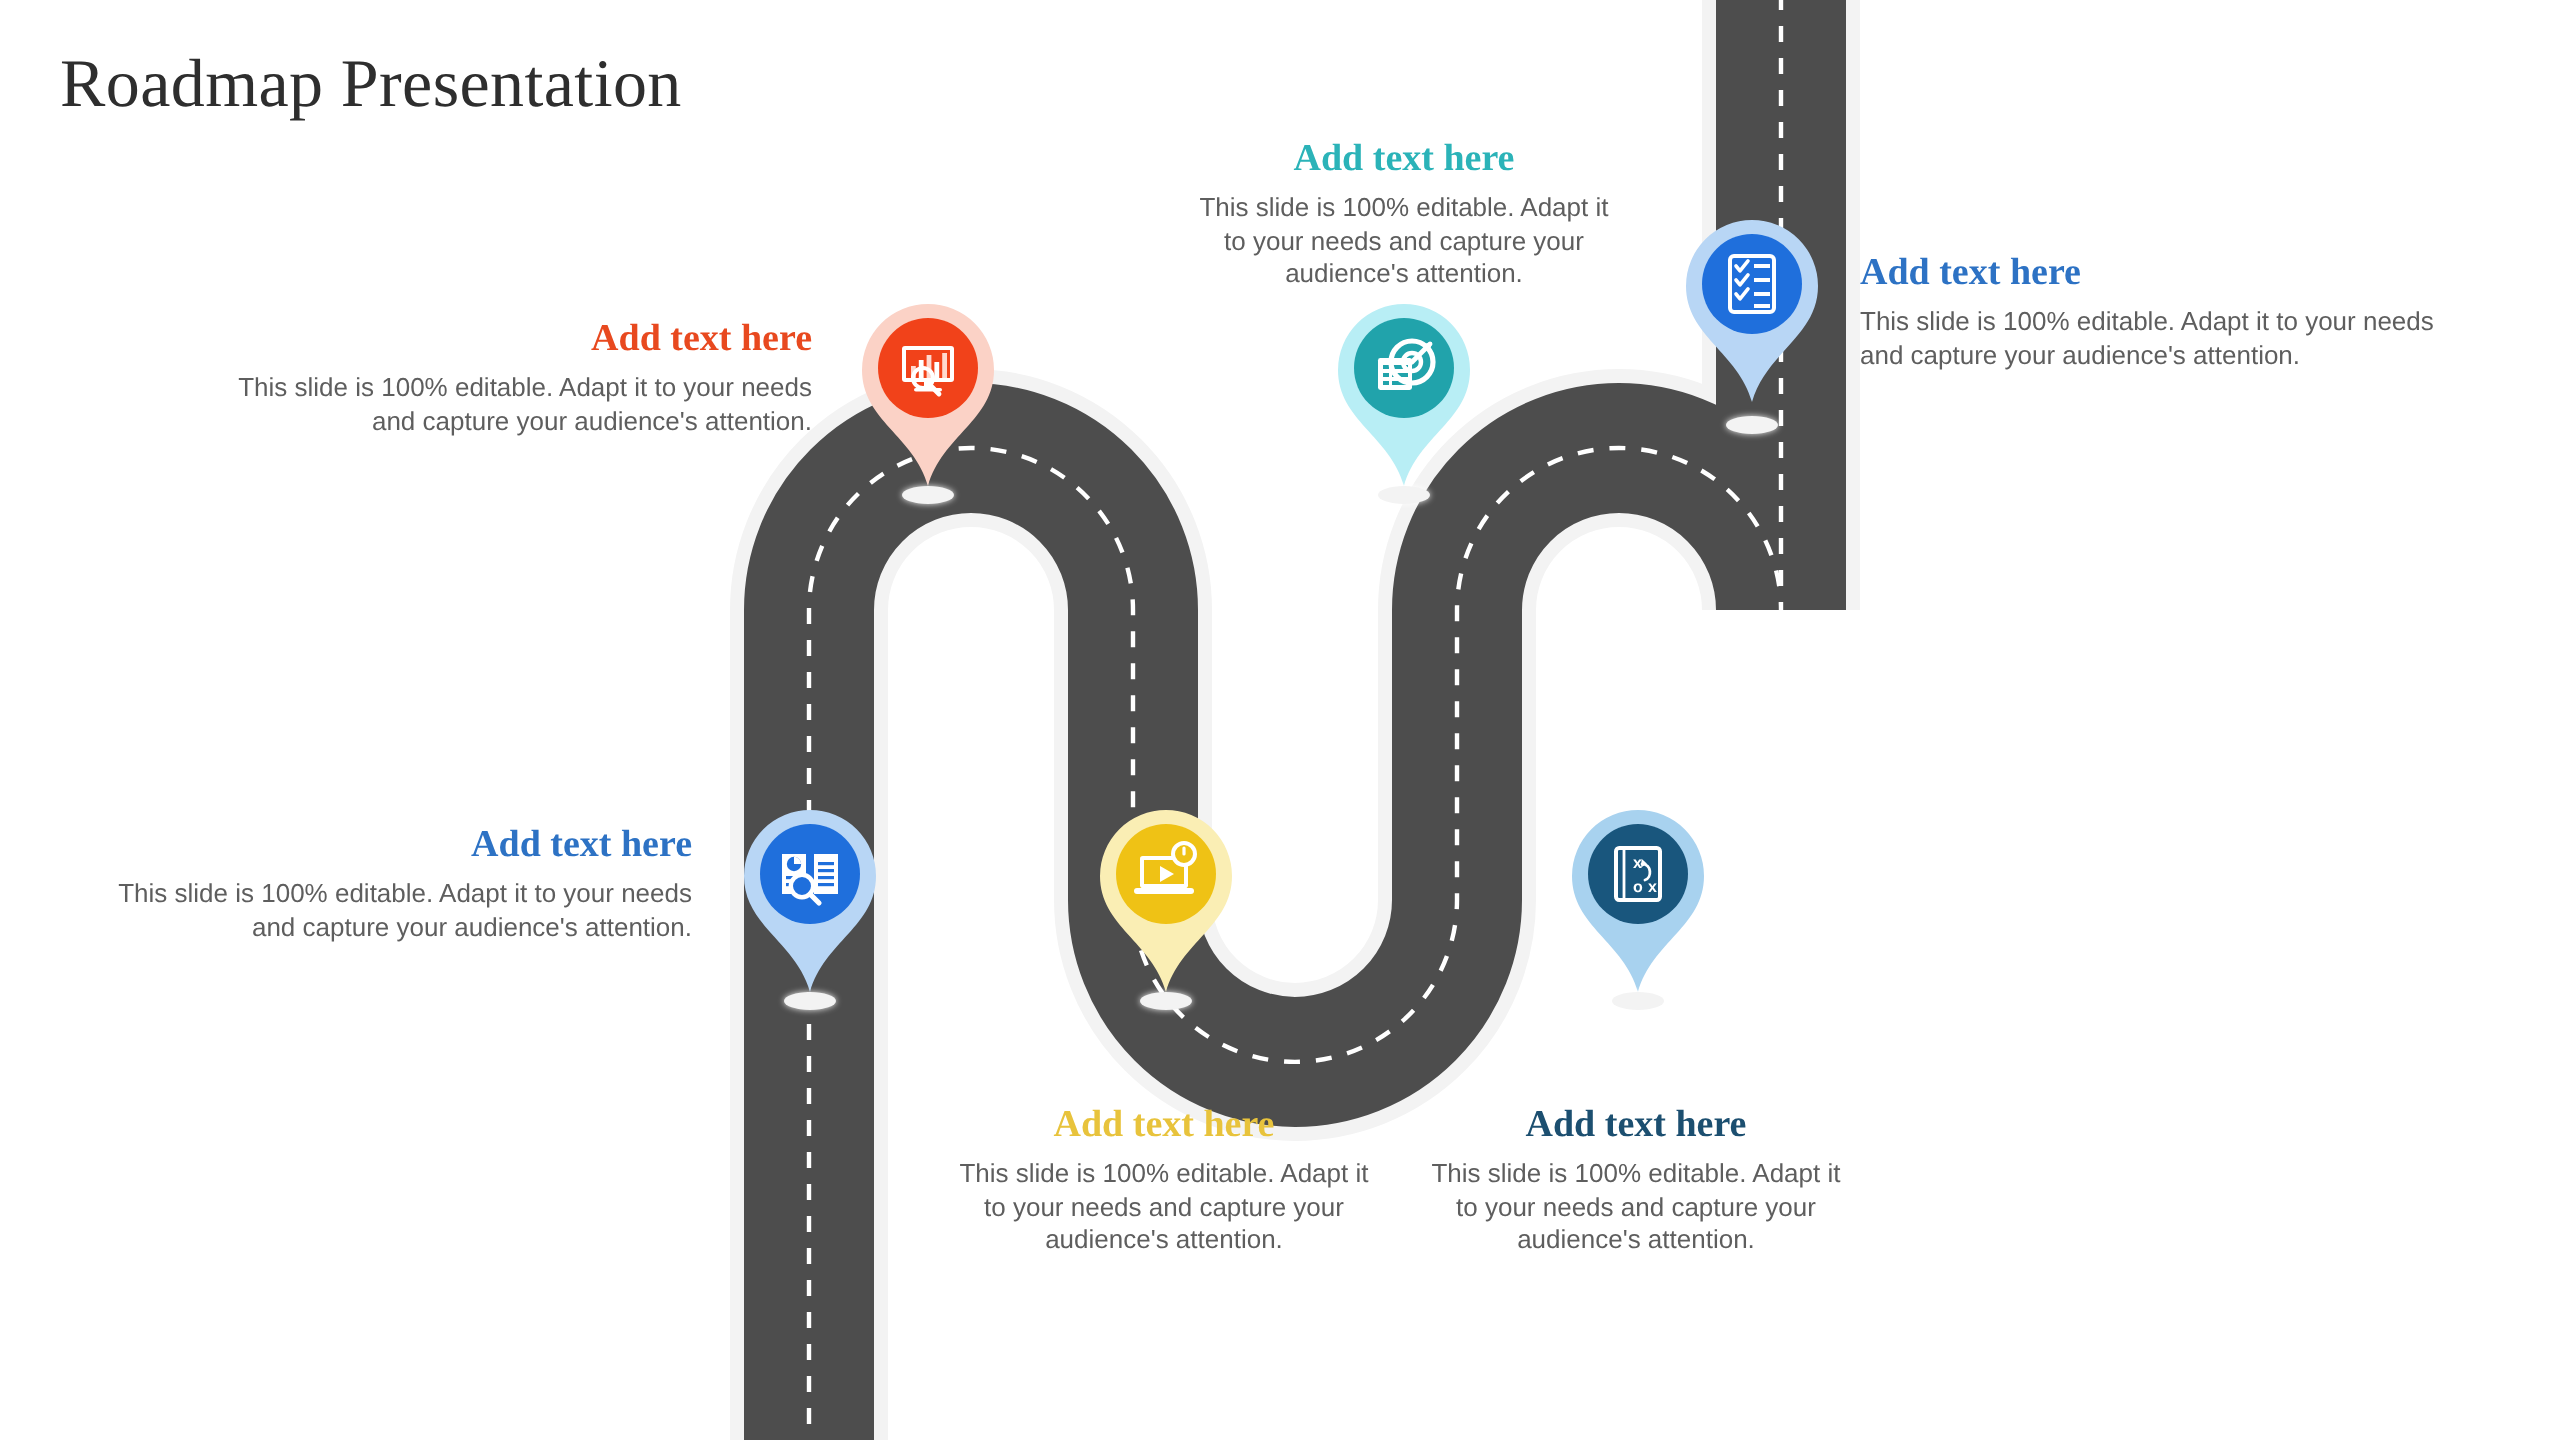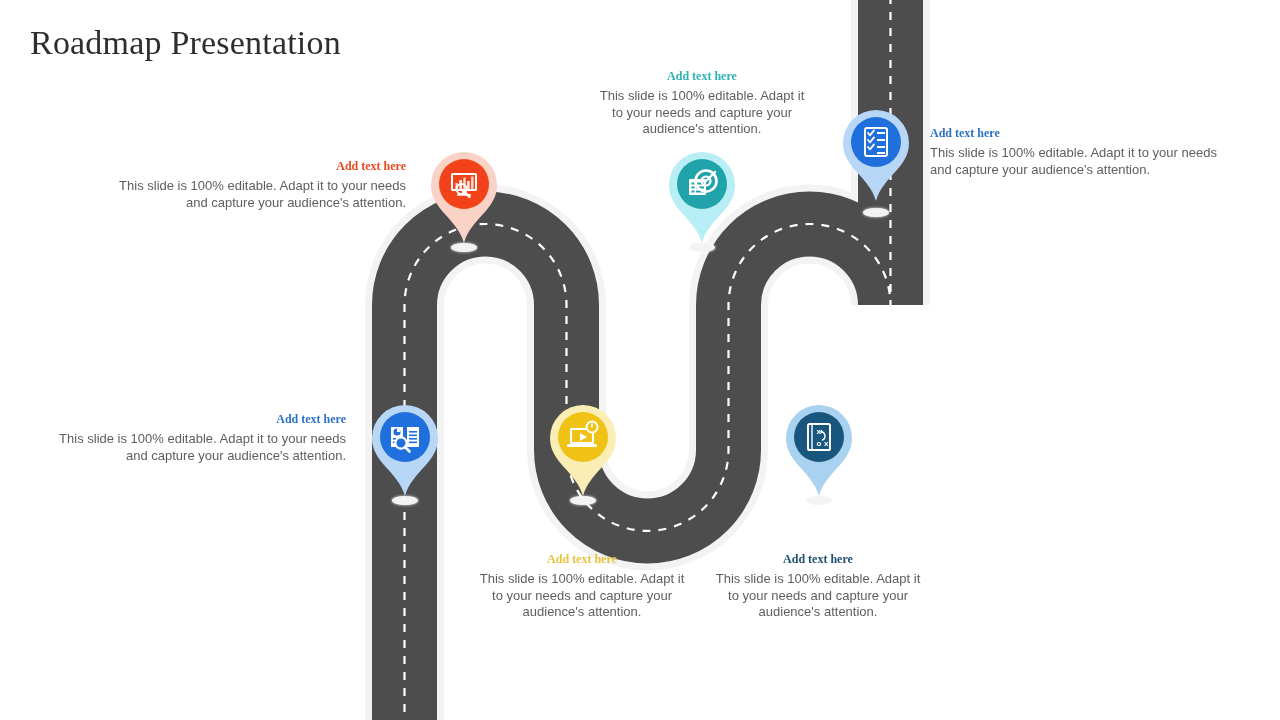--- a/index.html
+++ b/index.html
@@ -38,21 +38,21 @@
     height: 720px;
   }
 
   
   .text-block {
     position: absolute;
   }
   .tb-heading {
     font-family: "Liberation Serif", serif;
     font-weight: bold;
-    font-size: 12px;
+    font-size: 19px;
     margin: 0 0 5px 0;
     line-height: 1.1;
   }
   .tb-body {
     font-family: "Liberation Sans", sans-serif;
     font-size: 13px;
     color: #5e5e5e;
     line-height: 1.28;
     margin: 0;
   }

